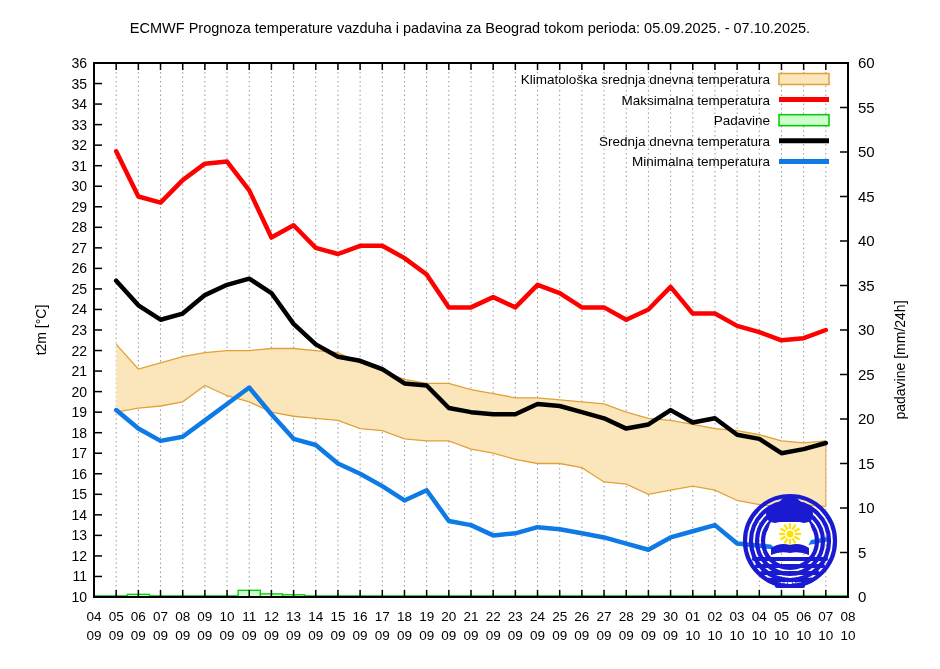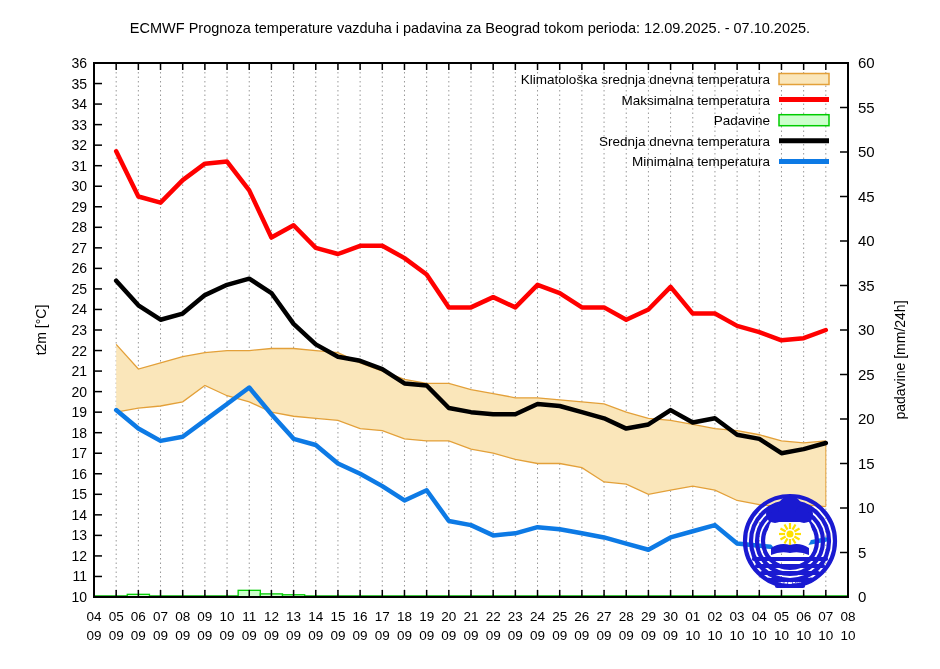--- a/index.html
+++ b/index.html
@@ -5,21 +5,21 @@
   html,body{margin:0;padding:0;background:#ffffff;}
   body{width:940px;height:669px;position:relative;overflow:hidden;
        font-family:"Liberation Sans",sans-serif;color:#000;}
   .chart-title{position:absolute;top:20px;left:0;width:940px;text-align:center;
        font-size:14.5px;color:#000;}
   #chart{position:absolute;top:0;left:0;}
 </style>
 </head>
 <body>
 
-<div class="chart-title">ECMWF Prognoza temperature vazduha i padavina za Beograd tokom perioda: 12.09.2025. - 07.10.2025.</div>
+<div class="chart-title">ECMWF Prognoza temperature vazduha i padavina za Beograd tokom perioda: 05.09.2025. - 07.10.2025.</div>
 
 <svg id="chart" width="940" height="669" viewBox="0 0 940 669" xmlns="http://www.w3.org/2000/svg">
     <g>
       <line x1="116.17647058823529" y1="63" x2="116.17647058823529" y2="597" stroke="#999999" stroke-width="1" stroke-dasharray="1.5,3"></line>
       <line x1="138.35294117647058" y1="63" x2="138.35294117647058" y2="597" stroke="#999999" stroke-width="1" stroke-dasharray="1.5,3"></line>
       <line x1="160.52941176470588" y1="63" x2="160.52941176470588" y2="597" stroke="#999999" stroke-width="1" stroke-dasharray="1.5,3"></line>
       <line x1="182.70588235294116" y1="63" x2="182.70588235294116" y2="597" stroke="#999999" stroke-width="1" stroke-dasharray="1.5,3"></line>
       <line x1="204.88235294117646" y1="63" x2="204.88235294117646" y2="597" stroke="#999999" stroke-width="1" stroke-dasharray="1.5,3"></line>
       <line x1="227.05882352941177" y1="63" x2="227.05882352941177" y2="597" stroke="#999999" stroke-width="1" stroke-dasharray="1.5,3"></line>
       <line x1="249.23529411764704" y1="63" x2="249.23529411764704" y2="597" stroke="#999999" stroke-width="1" stroke-dasharray="1.5,3"></line>

